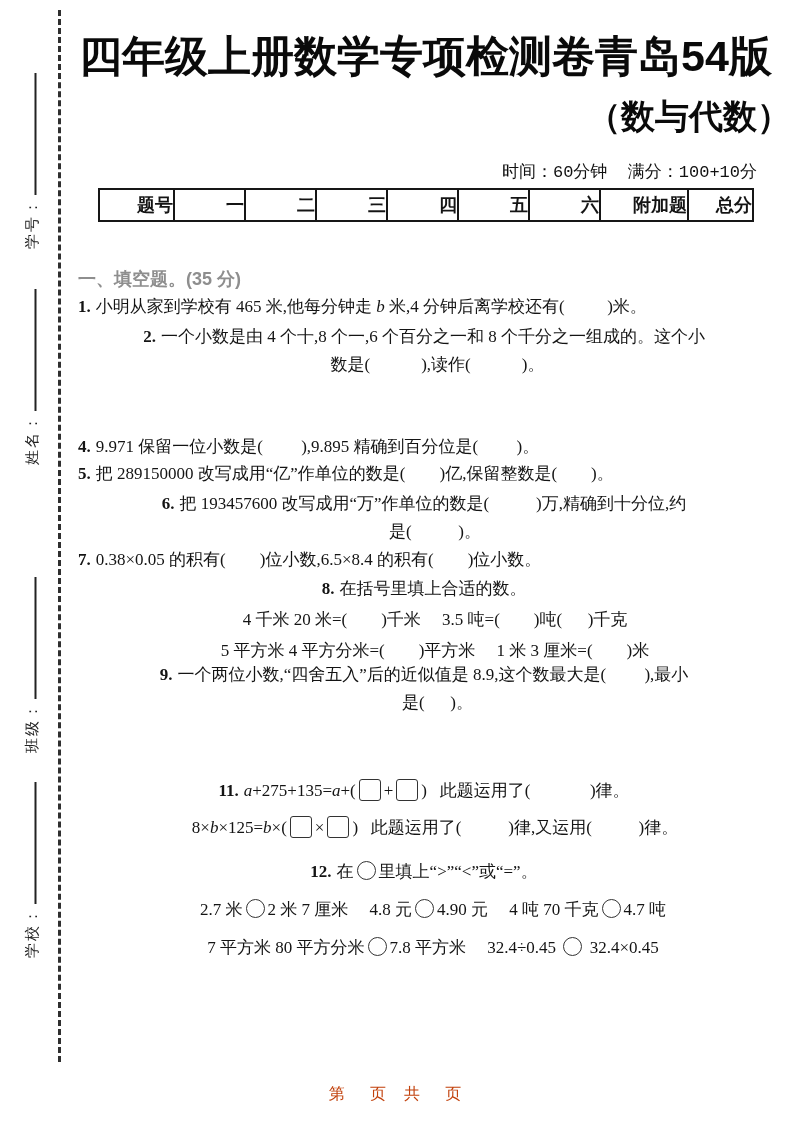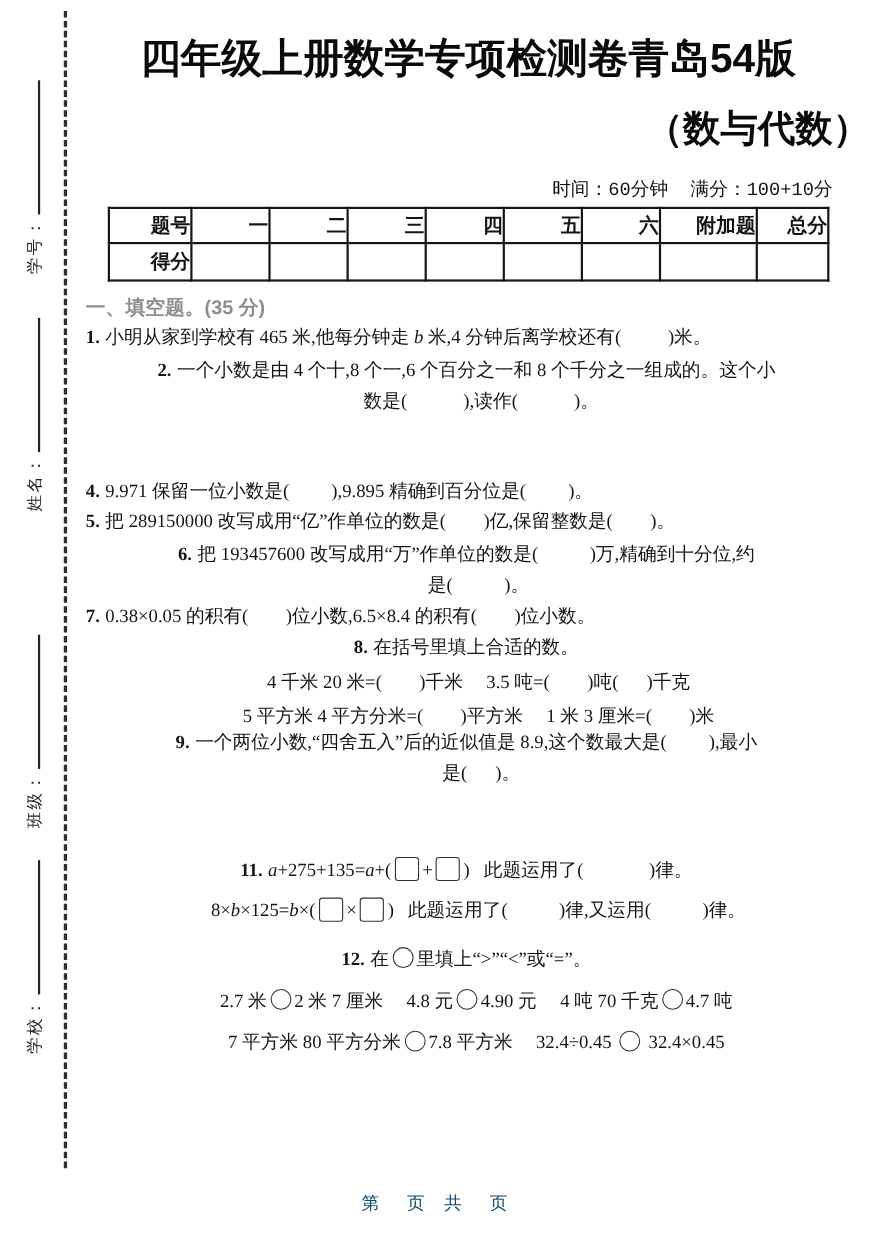--- a/index.html
+++ b/index.html
@@ -10,21 +10,21 @@
   .dashed-divider{position:absolute;left:58px;top:10px;height:1052px;width:0;
         border-left:3px dashed #2f2f2f;}
   .side-group{position:absolute;left:32px;white-space:nowrap;
         transform:translate(-50%,-50%) rotate(-90deg);
         font-family:"Liberation Sans",sans-serif;font-size:15px;letter-spacing:2px;color:#222;}
   .side-line{display:inline-block;width:122px;height:2px;background:#222;
         vertical-align:baseline;margin-left:3px;}
 
   
   .title{position:absolute;top:28px;left:60px;right:2px;text-align:center;
-        font-family:"Liberation Sans",sans-serif;font-weight:bold;font-size:37px;color:#0a0a0a;}
+        font-family:"Liberation Sans",sans-serif;font-weight:bold;font-size:43px;color:#0a0a0a;}
   .subtitle{position:absolute;top:94px;left:60px;right:2px;text-align:right;
         font-family:"Liberation Sans",sans-serif;font-weight:bold;font-size:34px;color:#0a0a0a;}
   .meta{position:absolute;top:160px;right:36px;
         font-family:Liberation Mono, monospace;font-size:17px;color:#111;}
 
   
   .score-table{position:absolute;left:98px;top:188px;border-collapse:collapse;table-layout:fixed;}
   .score-table td{border:2px solid #161616;text-align:right;vertical-align:middle;
         font-size:18px;font-weight:bold;padding:0;}
   .score-table tr.r1 td{height:30px;}
@@ -45,21 +45,21 @@
   .fnum{display:block;border-bottom:1.5px solid #141414;padding:0 4px;}
   .fden{display:block;padding:0 2px;}
 
   .glyph-box{display:inline-block;width:20px;height:20px;border:1.6px solid #333;
         border-radius:3px;vertical-align:-5px;margin:0 3px;background:#fff;}
   .glyph-circle{display:inline-block;width:17px;height:17px;border:1.6px solid #333;
         border-radius:50%;vertical-align:-3px;margin:0 3px;background:#fff;}
   i{font-style:italic;}
 
   .footer{position:absolute;left:0;right:0;top:1084px;text-align:center;
-        font-family:"Liberation Sans",sans-serif;font-size:16px;letter-spacing:3px;color:#0c4a6e;}
+        font-family:"Liberation Sans",sans-serif;font-size:16px;letter-spacing:3px;color:#c2410c;}
 </style>
 </head>
 <body>
 
 <div class="page">
 
   <div class="dashed-divider"></div>
 
   <div class="side-group" style="top:161px"><span>学号：</span><span class="side-line"></span></div>
   <div class="side-group" style="top:377px"><span>姓名：</span><span class="side-line"></span></div>
@@ -86,31 +86,20 @@
         <tr class="r1">
       <td>题号</td>
       <td>一</td>
       <td>二</td>
       <td>三</td>
       <td>四</td>
       <td>五</td>
       <td>六</td>
       <td>附加题</td>
       <td>总分</td>
-    </tr>
-    <tr class="r2">
-      <td>得分</td>
-      <td></td>
-      <td></td>
-      <td></td>
-      <td></td>
-      <td></td>
-      <td></td>
-      <td></td>
-      <td></td>
     </tr>
   </tbody>
     </table>
 
   <div class="section-title">一、填空题。(35 分)</div>
 
   <div class="q" style="top:292px"><span class="num">1.</span><span>小明从家到学校有 465 米,他每分钟走 <i>b</i> 米,4 分钟后离学校还有(&nbsp;&nbsp;&nbsp;&nbsp;&nbsp;&nbsp;&nbsp;&nbsp;&nbsp;&nbsp;)米。</span></div>
 
   <div class="q lh28" style="top:323px">
     <div class="qline"><span class="num">2.</span><span>一个小数是由 4 个十,8 个一,6 个百分之一和 8 个千分之一组成的。这个小</span></div>

